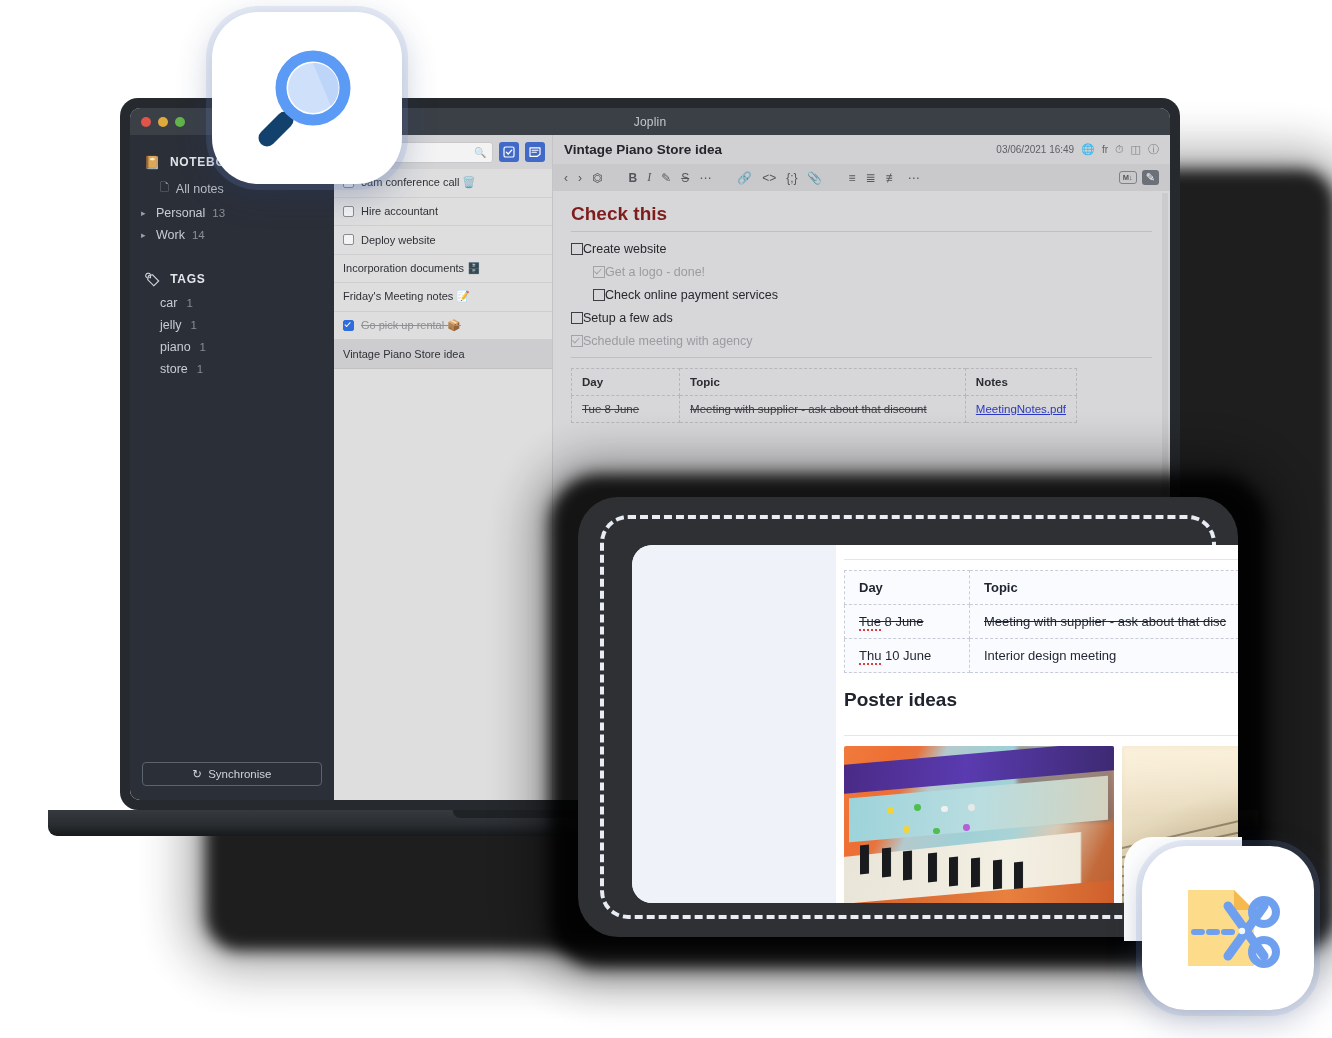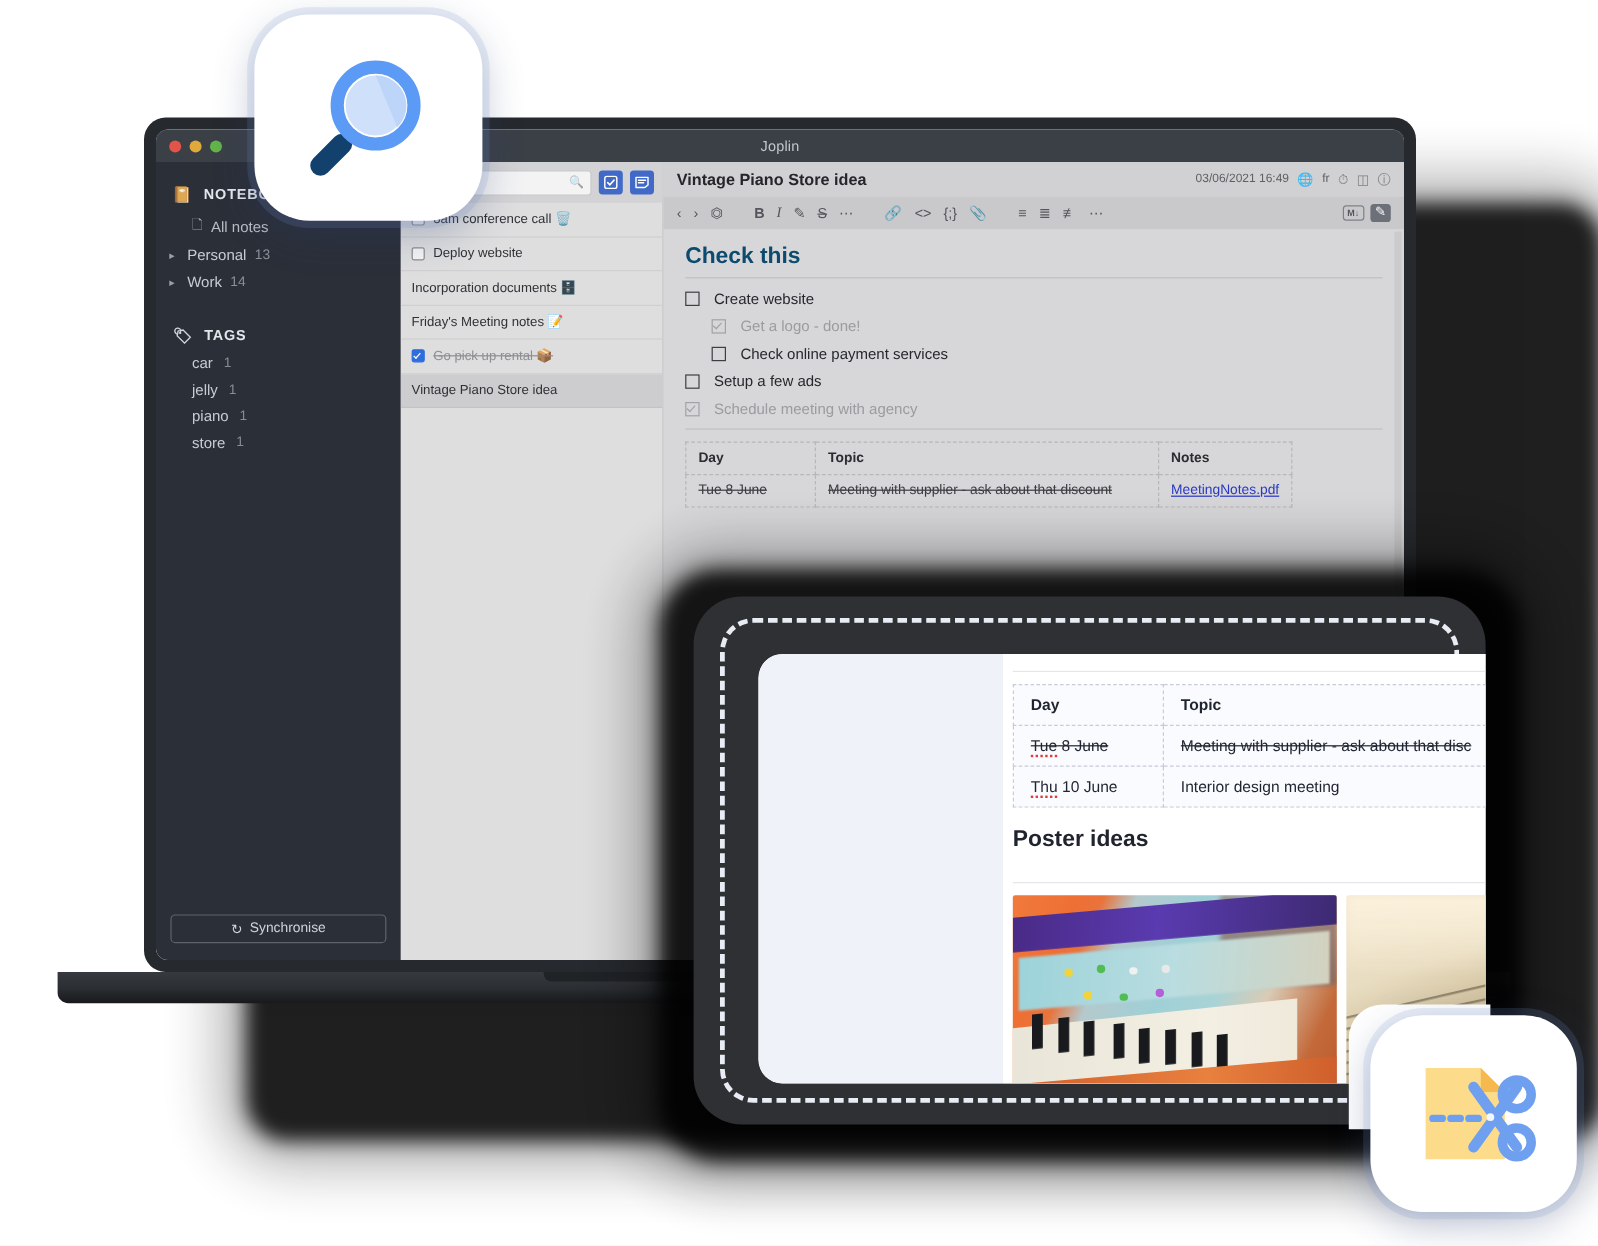--- a/index.html
+++ b/index.html
@@ -89,23 +89,23 @@
   .ed-meta .mi{opacity:.72;font-size:11px;}
   .ed-tools{height:27px;background:#c9c9cb;display:flex;align-items:center;
       gap:10px;padding:0 11px;font-size:12px;color:#53565c;}
   .ed-tools .sp{width:6px;}
   .ed-tools .rt{margin-left:auto;display:flex;gap:5px;align-items:center;}
   .md-chip{border:1px solid #7e8188;border-radius:3px;font-size:7.5px;
       padding:1px 3px;color:#53565c;font-weight:bold;}
   .ed-chip{background:#6c7079;border-radius:3px;padding:1px 4px;color:#fff;
       font-size:11px;line-height:1.1;}
   .ed-pane{flex:1;overflow:hidden;padding:6px 18px 0 18px;position:relative;}
-  .h1{font-size:19px;font-weight:bold;color:#0c4a6e;margin:6px 0 4px;}
+  .h1{font-size:19px;font-weight:bold;color:#7f1d1d;margin:6px 0 4px;}
   .hrule{height:1px;background:#c0c0c2;margin:6px 0 10px;}
-  .task{display:flex;align-items:center;gap:12px;font-size:12.5px;
+  .task{display:flex;align-items:center;gap:0;font-size:12.5px;
       color:#26282d;margin:9px 0;}
   .task.sub{margin-left:22px;}
   .task.dim{color:#9b9ba0;}
   .bx{width:10px;height:10px;border:1.4px solid #3c3e43;flex:none;}
   .bx.dimb{border-color:#a2a2a7;position:relative;}
   .bx.dimb:after{content:"";position:absolute;left:2px;top:0px;width:2.6px;
       height:5.6px;border:solid #a2a2a7;border-width:0 1.4px 1.4px 0;
       transform:rotate(42deg);}
   table.nt{border-collapse:collapse;width:506px;margin-top:4px;}
   table.nt th,table.nt td{border:1px dashed #b6b6bb;padding:7px 10px;
@@ -268,20 +268,24 @@
               <svg width="12" height="12" viewBox="0 0 12 12">
                 <path d="M1 1.8h10v6.4l-2.6 2.1H1z" fill="none" stroke="#fff" stroke-width="1.2" stroke-linejoin="round"></path>
                 <path d="M3 4.2h6M3 6.3h4.4" stroke="#fff" stroke-width="1.1" stroke-linecap="round"></path>
               </svg>
             </div>
           </div>
           <div class="nlist">
             <div class="nitem">
               <span class="cb"></span>
               <span>8am conference call 🗑️</span>
+            </div>
+            <div class="nitem">
+              <span class="cb"></span>
+              <span>Hire accountant</span>
             </div>
             <div class="nitem">
               <span class="cb"></span>
               <span>Deploy website</span>
             </div>
             <div class="nitem">
               <span>Incorporation documents 🗄️</span>
             </div>
             <div class="nitem">
               <span>Friday's Meeting notes 📝</span>

